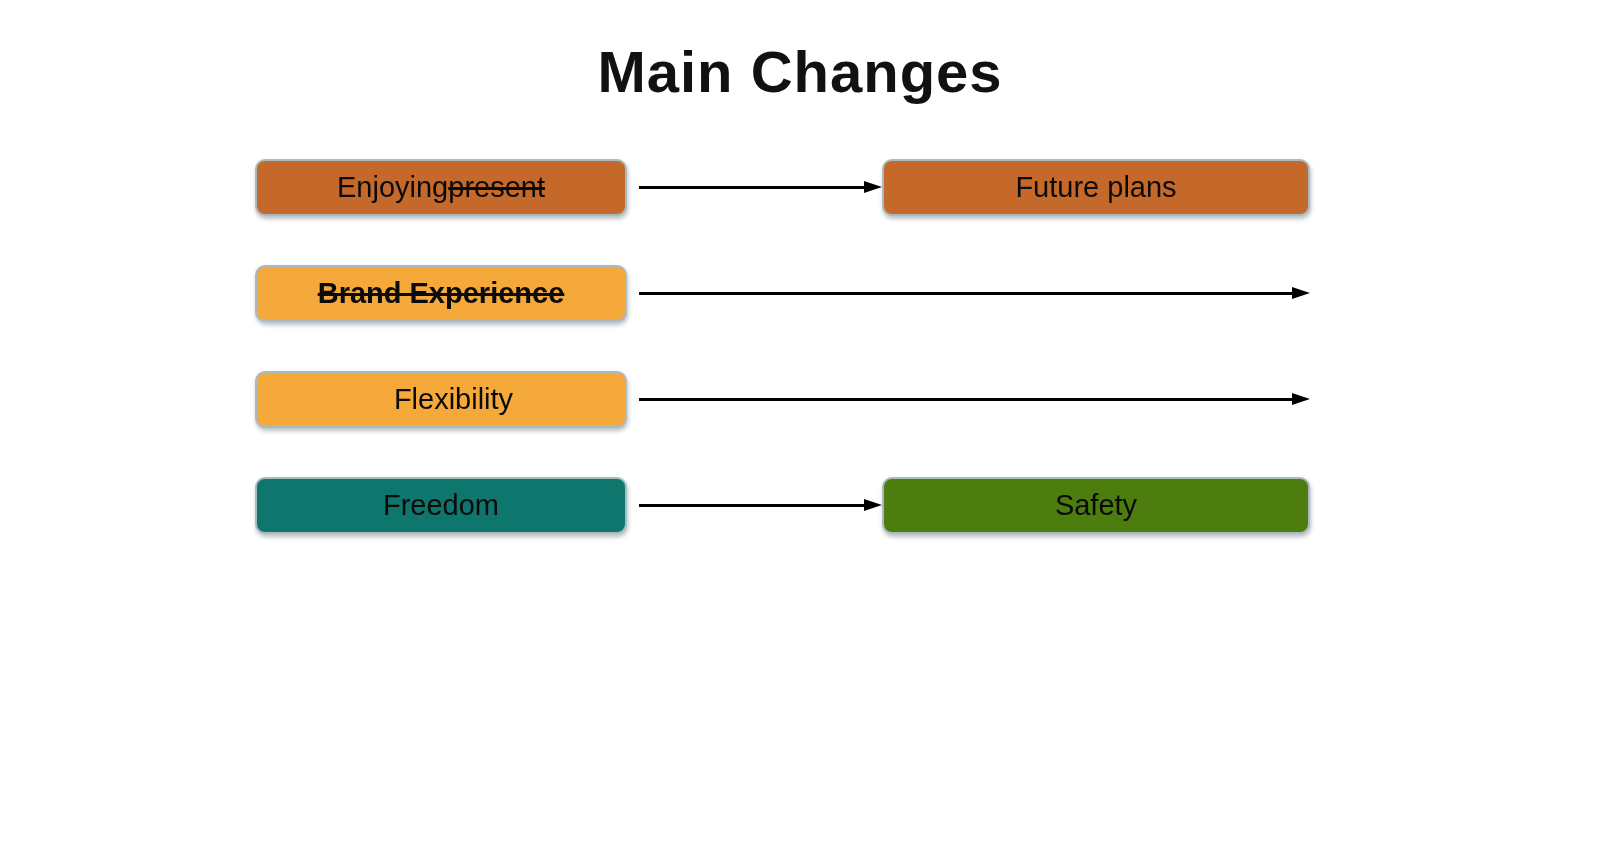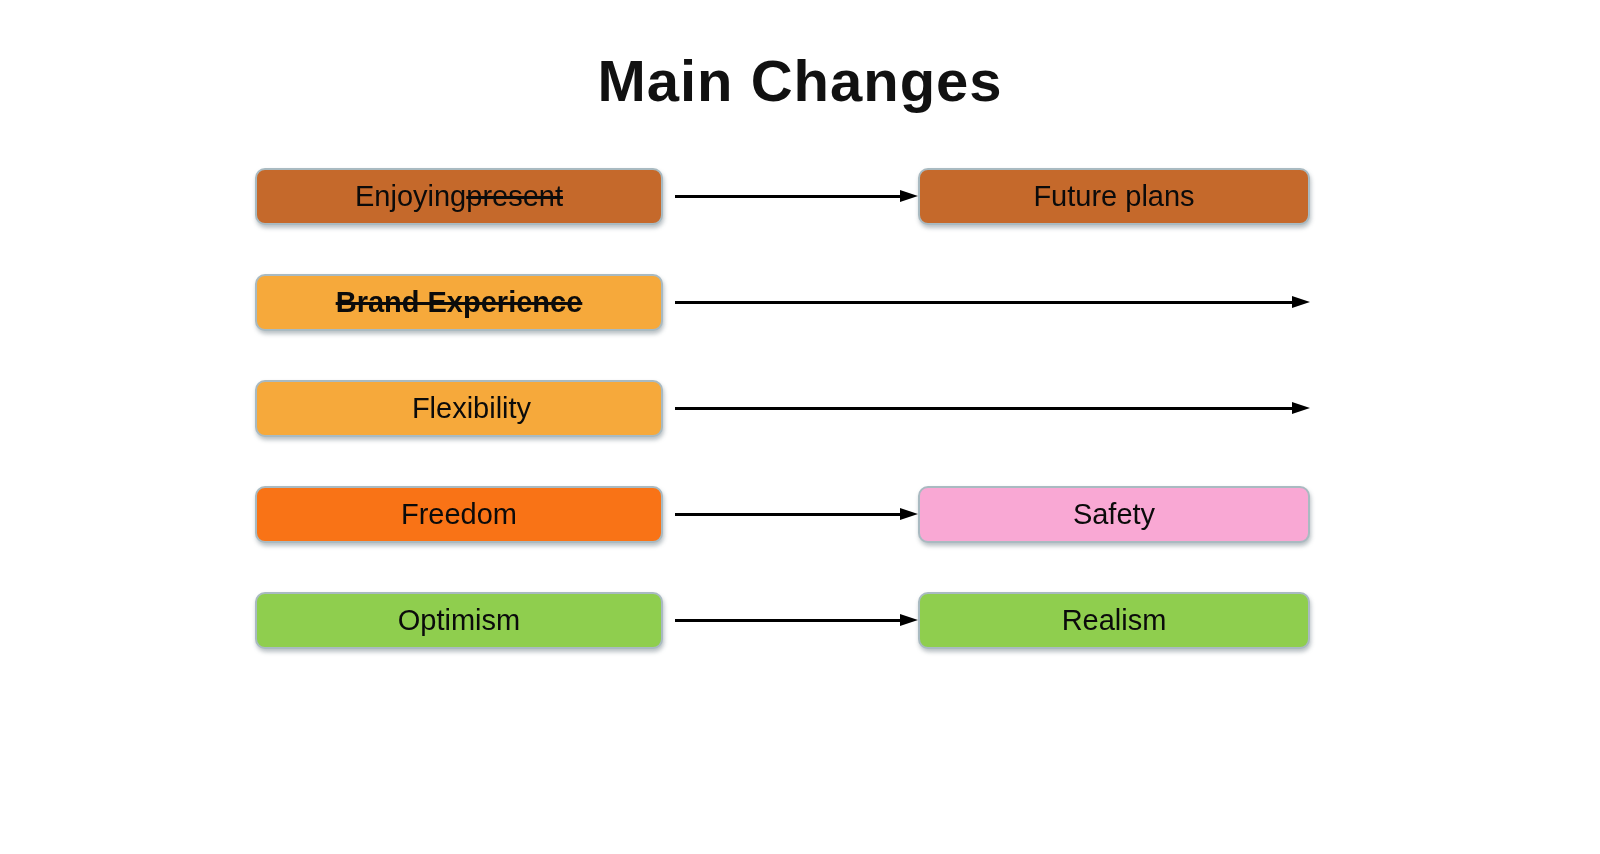--- a/index.html
+++ b/index.html
@@ -13,21 +13,21 @@
     height: 854px;
     overflow: hidden;
     position: relative;
   }
   .slide {
     width: 1600px;
     height: 854px;
     background: #ffffff;
   }
   .title {
-    margin-top: 45px;
+    margin-top: 36px;
     text-align: center;
     font-size: 58px;
     font-weight: 600;
     letter-spacing: 1px;
     color: #111111;
     line-height: 1.25;
   }
   .rows {
     margin-top: 50px;
   }
@@ -45,22 +45,22 @@
     border-radius: 10px;
     box-sizing: border-box;
     display: flex;
     align-items: center;
     justify-content: center;
     font-size: 29px;
     color: #0b0b0b;
     box-shadow: 1px 3px 4px rgba(100,115,125,0.45);
     white-space: nowrap;
   }
-  .box.from { width: 408px; text-align: center; }
-  .box.to   { width: 392px; }
+  .box.from { width: 372px; text-align: center; }
+  .box.to   { width: 428px; }
   .seg { display: inline; }
   .seg.struck {
     text-decoration: line-through;
     text-decoration-thickness: 3px;
   }
   .arrow {
     flex: 1;
     display: flex;
     align-items: center;
     margin-left: 12px;
@@ -111,37 +111,25 @@
       <div class="row">
     <div class="box from" style="background: rgb(246, 169, 59); padding-left: 25px;">
           <span class="seg">Flexibility</span>
         </div>
     <div class="arrow">
       <div class="arrow-line"></div>
       <div class="arrow-head"></div>
     </div>
   </div>
       <div class="row">
-    <div class="box from" style="background: #f97316;">
+    <div class="box from" style="background: #0f766e;">
           <span class="seg">Freedom</span>
         </div>
     <div class="arrow">
       <div class="arrow-line"></div>
       <div class="arrow-head"></div>
     </div>
-    <div class="box to" style="background: #f9a8d4;">
+    <div class="box to" style="background: #4d7c0f;">
           <span class="seg">Safety</span>
-        </div>
-  </div>
-      <div class="row">
-    <div class="box from" style="background: rgb(143, 206, 78);">
-          <span class="seg">Optimism</span>
-        </div>
-    <div class="arrow">
-      <div class="arrow-line"></div>
-      <div class="arrow-head"></div>
-    </div>
-    <div class="box to" style="background: rgb(143, 206, 78);">
-          <span class="seg">Realism</span>
         </div>
   </div>
     </div>
 </div>
 
 </body></html>

